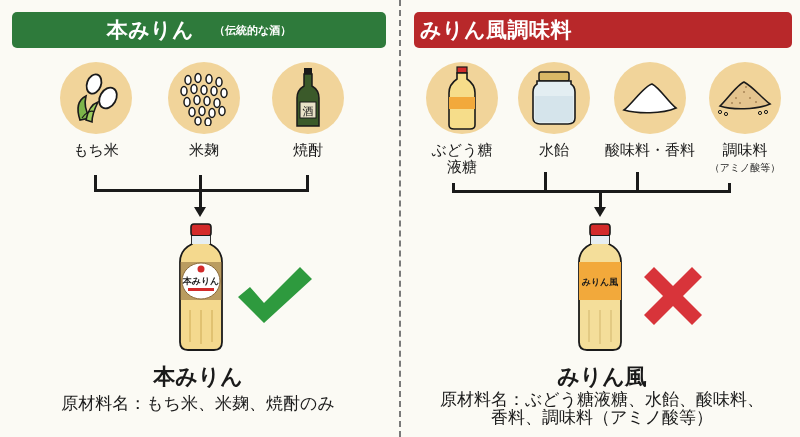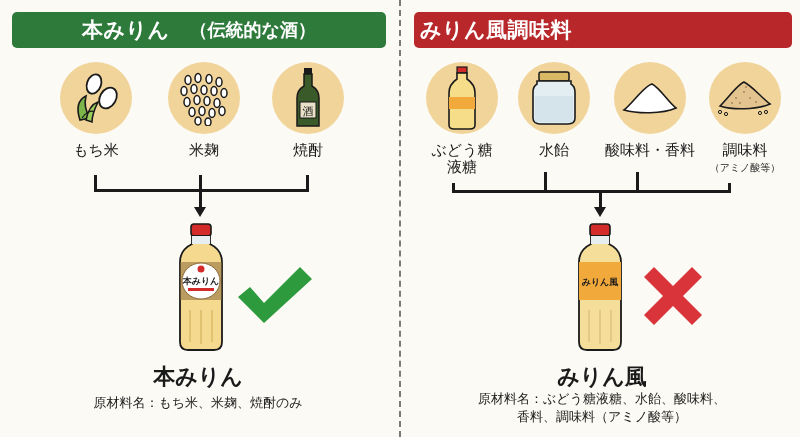--- a/index.html
+++ b/index.html
@@ -20,21 +20,21 @@
   }
 
   .banner {
     position: absolute; top: 12px; height: 36px;
     border-radius: 5px;
     color: #fff;
     display: flex; align-items: center; justify-content: center;
     white-space: nowrap;
   }
   .banner .main { font-size: 21px; font-weight: bold; letter-spacing: 0.5px; }
-  .banner .sub { font-size: 18px; font-weight: bold; margin-left: 20px; }
+  .banner .sub { font-size: 11px; font-weight: bold; margin-left: 20px; }
   .left .banner { left: 12px; width: 374px; background: #2e7a3b; }
   .right .banner { left: 10px; width: 378px; background: #b8282a; justify-content: flex-start; padding-left: 6px; }
 
   .ingredient { position: absolute; text-align: center; }
   .circle {
     width: 72px; height: 72px; border-radius: 50%;
     background: #f1d49a;
     margin: 0 auto;
     display: flex; align-items: center; justify-content: center;
   }
@@ -45,21 +45,21 @@
   .arrowhead {
     position: absolute; width: 0; height: 0;
     border-left: 6px solid transparent; border-right: 6px solid transparent;
     border-top: 10px solid #1a1a1a;
   }
 
   .bottle { position: absolute; }
   .mark { position: absolute; }
 
   .product-name { position: absolute; font-size: 22px; font-weight: bold; text-align: center; white-space: nowrap; }
-  .ingredients-text { position: absolute; font-size: 13px; text-align: center; line-height: 18px; white-space: nowrap; font-weight: 500; }
+  .ingredients-text { position: absolute; font-size: 17px; text-align: center; line-height: 18px; white-space: nowrap; font-weight: 500; }
 </style>
 </head>
 <body>
 
 <div class="panel left">
   <div class="banner">
     <span class="main">本みりん</span>
     <span class="sub">（伝統的な酒）</span>
   </div>
 

